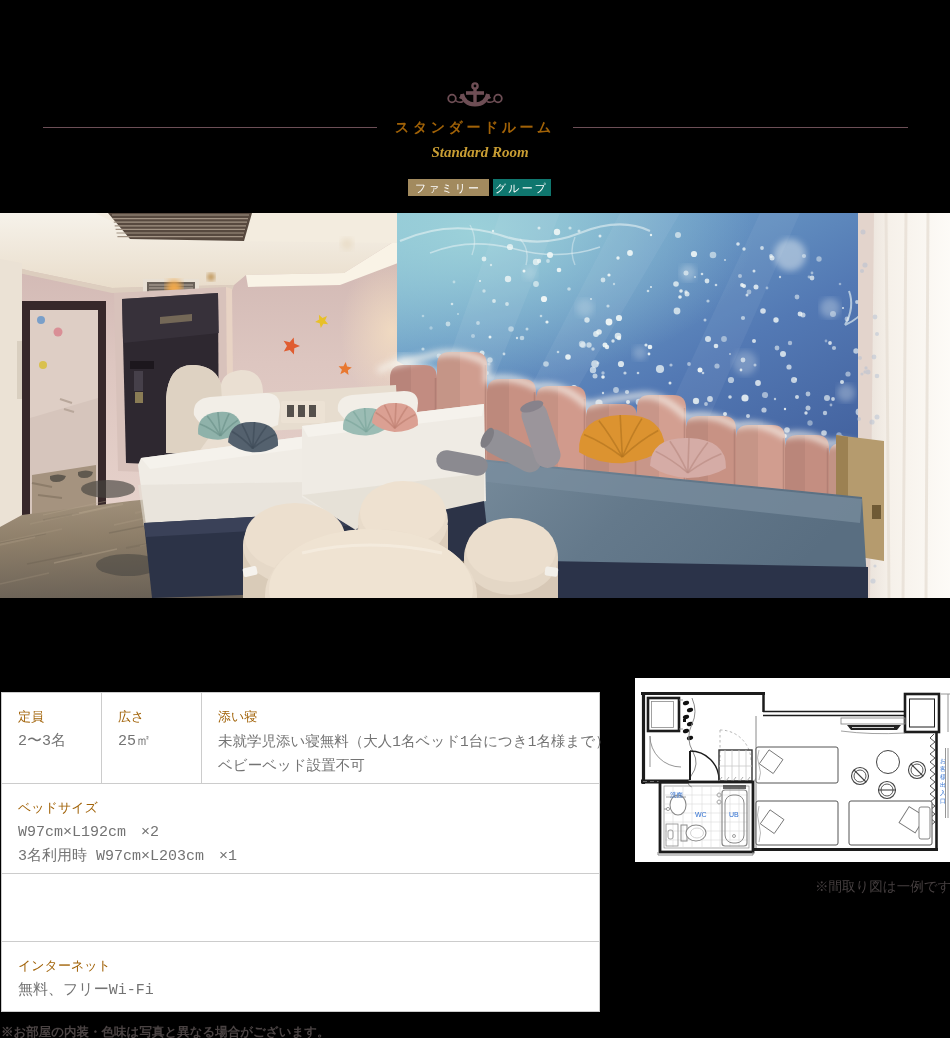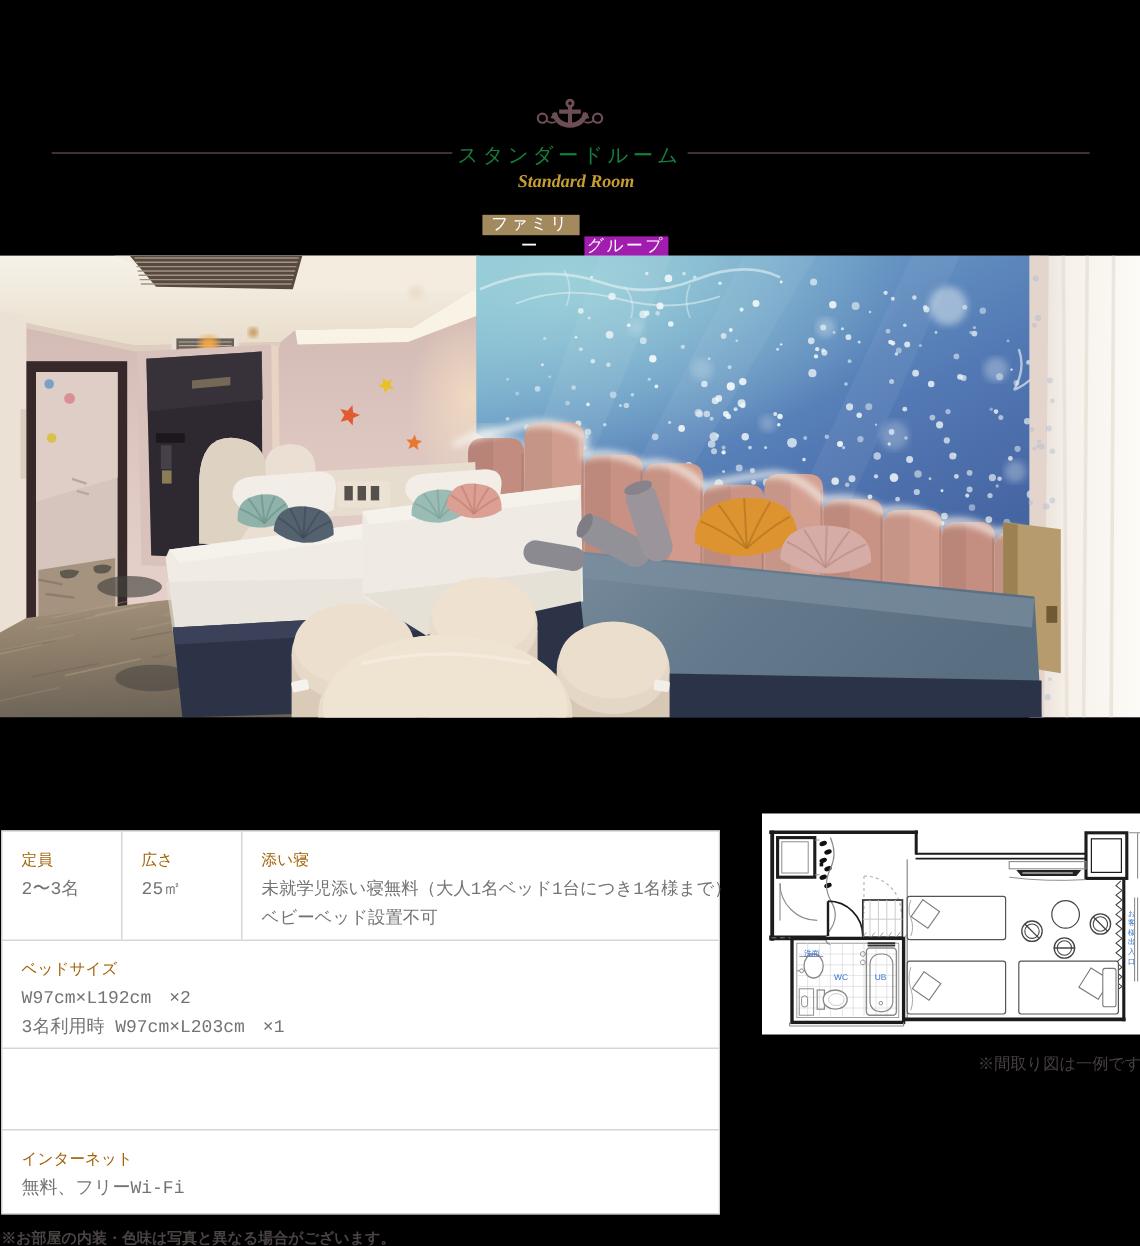--- a/index.html
+++ b/index.html
@@ -1,23 +1,23 @@
 <!DOCTYPE html>
 <html lang="ja"><head>
 <meta charset="utf-8">
 <style>
 html,body{margin:0;padding:0;background:#000;}
 body{width:950px;height:1038px;position:relative;overflow:hidden;font-family:"Liberation Sans",sans-serif;}
 .abs{position:absolute;}
 .titlerow{top:118px;left:0;width:950px;text-align:center;}
-.title{font-family:"Liberation Serif",serif;color:#15803d;font-size:17px;letter-spacing:3.5px;font-weight:normal;}
+.title{font-family:"Liberation Serif",serif;color:#a16207;font-size:14px;letter-spacing:3.5px;font-weight:bold;}
 .hline{top:127px;height:1px;background:#6d4f57;}
 .sub{top:144px;left:5px;width:950px;text-align:center;font-family:"Liberation Serif",serif;font-style:italic;font-weight:bold;font-size:15px;color:#c89d33;}
 .tags{top:179px;left:4px;width:950px;text-align:center;font-size:0;}
-.tag{display:inline-block;height:17px;line-height:18px;width:81px;font-family:"Liberation Serif",serif;font-size:14px;color:#fff;letter-spacing:2px;}
+.tag{display:inline-block;height:17px;line-height:18px;width:81px;font-family:"Liberation Serif",serif;font-size:11px;color:#fff;letter-spacing:2px;}
 .info{left:1px;top:692px;width:599px;height:320px;background:#fff;border:1px solid #ccc;box-sizing:border-box;}
 .cell{box-sizing:border-box;position:absolute;padding:15px 2px 0 16px;}
 .lbl{font-size:13px;color:#a16207;margin:0 0 4px 0;}
 .val{font-size:15px;color:#737373;line-height:24px;margin:0;white-space:nowrap;font-family:Liberation Mono, monospace;}
 .note1{left:815px;top:878px;font-size:13.5px;color:#474041;white-space:nowrap;}
 .note2{left:1px;top:1024px;font-size:12.5px;font-weight:bold;color:#4a4343;white-space:nowrap;}
 .plan{left:635px;top:678px;width:315px;height:184px;background:#fff;}
 </style>
 </head>
 <body>
@@ -37,21 +37,21 @@
 </svg>
 
 <div class="abs hline" style="left:43px;width:334px"></div>
 
 <div class="abs hline" style="left:573px;width:335px"></div>
 
 <div class="abs titlerow"><span class="title">スタンダードルーム</span></div>
 
 <div class="abs sub">Standard Room</div>
 
-<div class="abs tags"><span class="tag" style="background:#a28a5e">ファミリー</span><span class="tag" style="background:#a21caf;margin-left:4px;width:70px">グループ</span></div>
+<div class="abs tags"><span class="tag" style="background:#a28a5e">ファミリー</span><span class="tag" style="background:#0f766e;margin-left:4px;width:58px">グループ</span></div>
 
 <svg class="abs" style="left:0;top:213px" width="950" height="385" viewBox="0 0 950 385">
 <defs>
 <linearGradient id="gwall" x1="0" y1="0" x2="0" y2="1">
  <stop offset="0" stop-color="#cdb3af"></stop>
         <stop offset="0.45" stop-color="#ddc6c0"></stop>
         <stop offset="1" stop-color="#e8d4cd"></stop>
 </linearGradient>
 <linearGradient id="gmural" x1="0" y1="0" x2="1" y2="1">
  <stop offset="0" stop-color="#8cc3d4"></stop>

